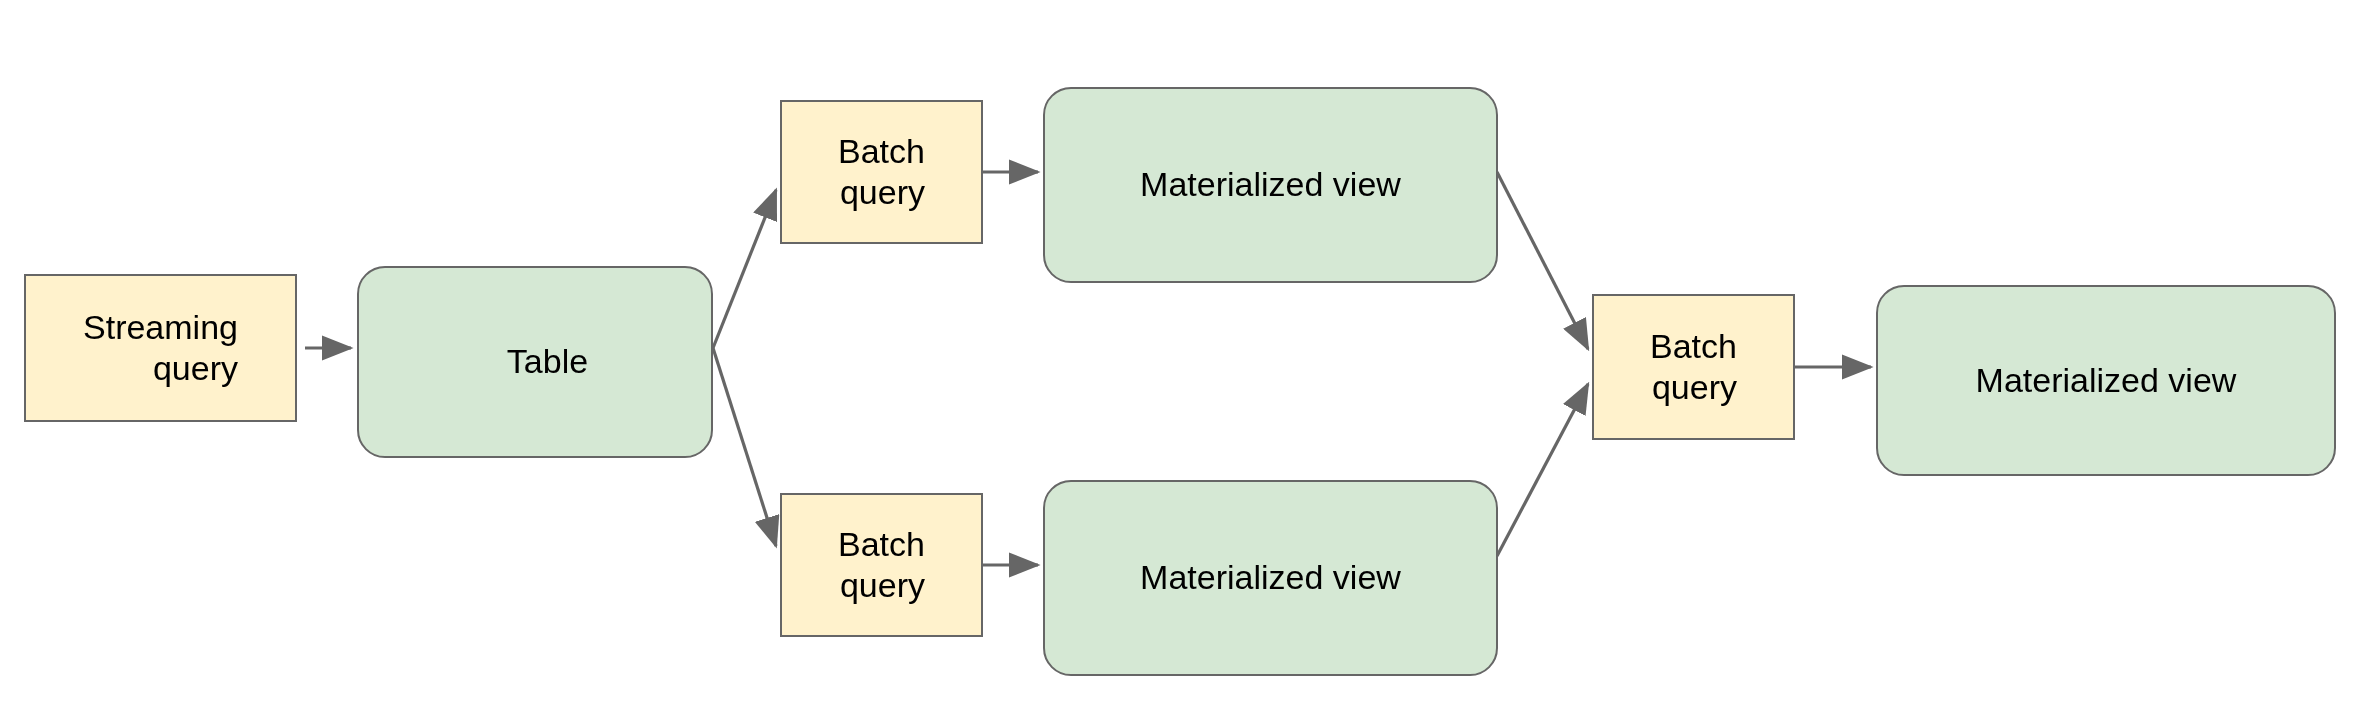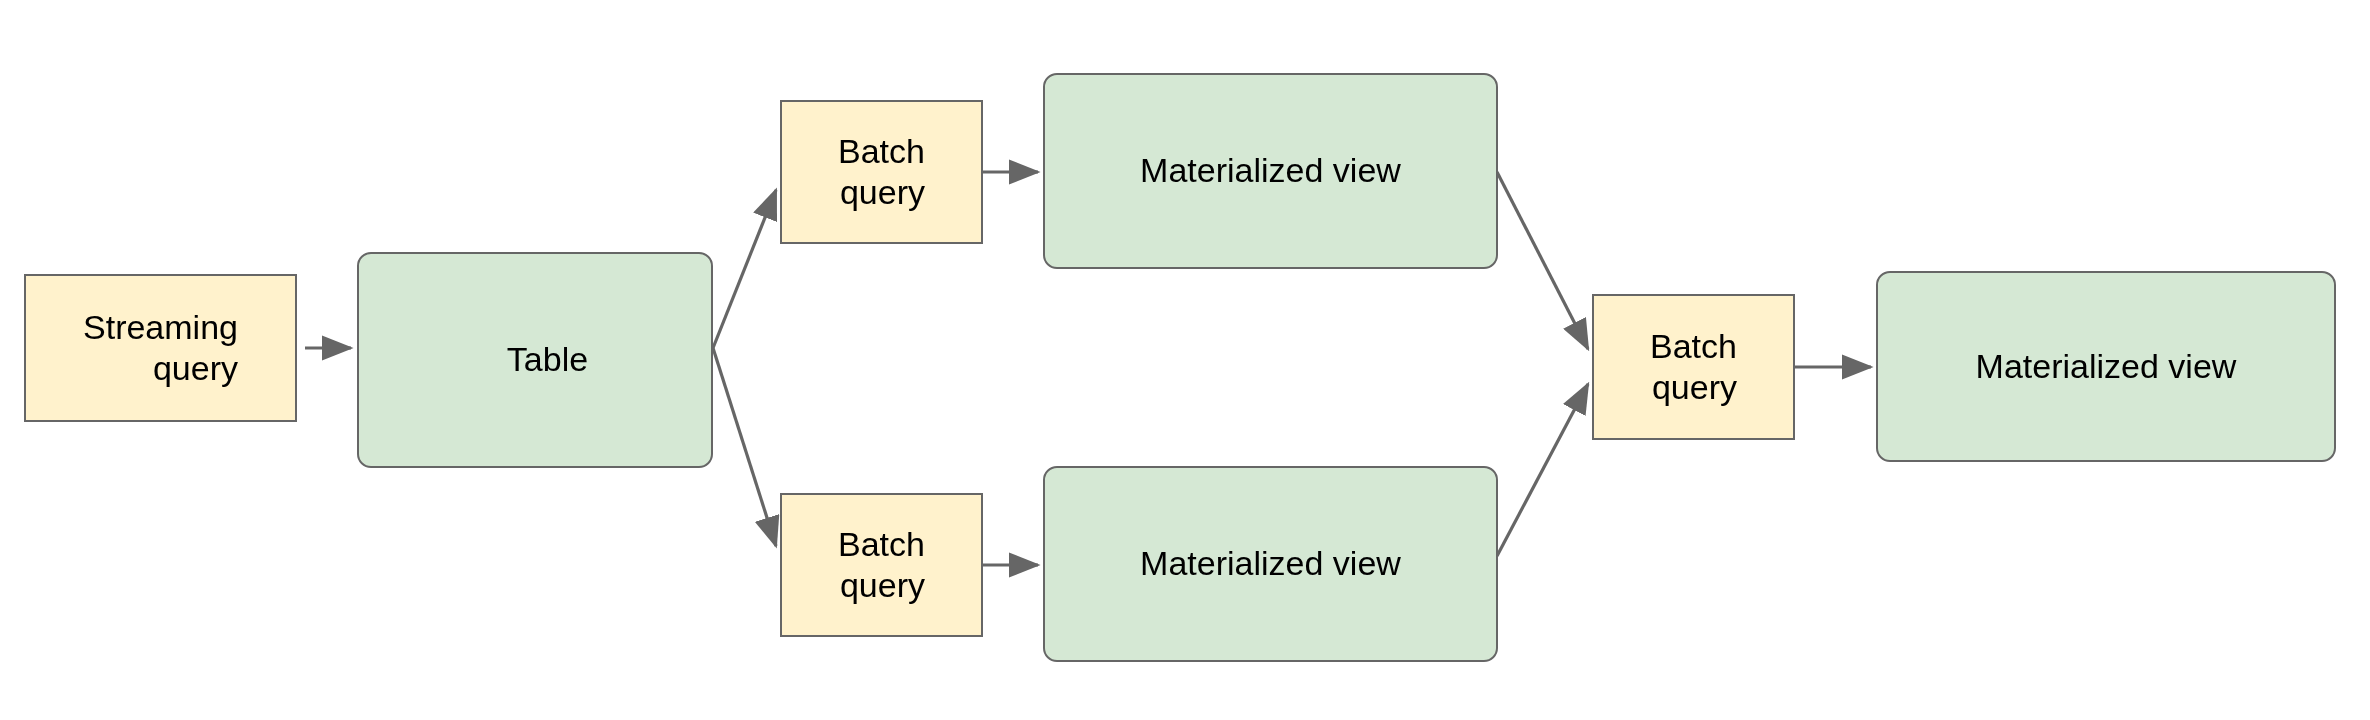--- a/index.html
+++ b/index.html
@@ -37,21 +37,22 @@
     z-index: 2;
     white-space: pre-line;
   }
   .node.process {
     background: #fff2cc;
     border-radius: 0;
     text-align: right;
   }
   .node.store {
     background: #d5e8d4;
-    border-radius: 14px;
+    border-radius: 28px;
+    margin-top: 14px;
   }
 </style>
 </head>
 <body>
 
 <div id="diagram-canvas">
 
   <svg id="edge-layer" viewBox="0 0 2370 720" width="2370" height="720" xmlns="http://www.w3.org/2000/svg">
     <defs>
       <marker id="arrowhead" markerWidth="10" markerHeight="8" refX="9.2" refY="4" orient="auto" markerUnits="strokeWidth">
@@ -66,21 +67,21 @@
         <line x1="983" y1="565" x2="1038" y2="565" stroke="#666666"></line>
         <line x1="1497" y1="172" x2="1588" y2="349" stroke="#666666"></line>
         <line x1="1497" y1="556" x2="1588" y2="384" stroke="#666666"></line>
         <line x1="1795" y1="367" x2="1871" y2="367" stroke="#666666"></line>
       </g>
   </svg>
 
   <div id="nodes-layer">
       <div class="node process" style="left: 24px; top: 274px; width: 273px; height: 148px; background: rgb(255, 242, 204); border-color: rgb(102, 102, 102); color: rgb(0, 0, 0);">Streaming
 query</div>
-      <div class="node store" style="left: 357px; top: 252px; width: 356px; height: 216px; background: rgb(213, 232, 212); border-color: rgb(102, 102, 102); color: rgb(0, 0, 0); padding-left: 25px;">Table</div>
+      <div class="node store" style="left: 357px; top: 252px; width: 356px; height: 192px; background: rgb(213, 232, 212); border-color: rgb(102, 102, 102); color: rgb(0, 0, 0); padding-left: 25px;">Table</div>
       <div class="node process" style="left: 780px; top: 100px; width: 203px; height: 144px; background: rgb(255, 242, 204); border-color: rgb(102, 102, 102); color: rgb(0, 0, 0);">Batch
 query</div>
       <div class="node store" style="left: 1043px; top: 73px; width: 455px; height: 196px; background: rgb(213, 232, 212); border-color: rgb(102, 102, 102); color: rgb(0, 0, 0);">Materialized view</div>
       <div class="node process" style="left: 780px; top: 493px; width: 203px; height: 144px; background: rgb(255, 242, 204); border-color: rgb(102, 102, 102); color: rgb(0, 0, 0);">Batch
 query</div>
       <div class="node store" style="left: 1043px; top: 466px; width: 455px; height: 196px; background: rgb(213, 232, 212); border-color: rgb(102, 102, 102); color: rgb(0, 0, 0);">Materialized view</div>
       <div class="node process" style="left: 1592px; top: 294px; width: 203px; height: 146px; background: rgb(255, 242, 204); border-color: rgb(102, 102, 102); color: rgb(0, 0, 0);">Batch
 query</div>
       <div class="node store" style="left: 1876px; top: 271px; width: 460px; height: 191px; background: rgb(213, 232, 212); border-color: rgb(102, 102, 102); color: rgb(0, 0, 0);">Materialized view</div>
     </div>

